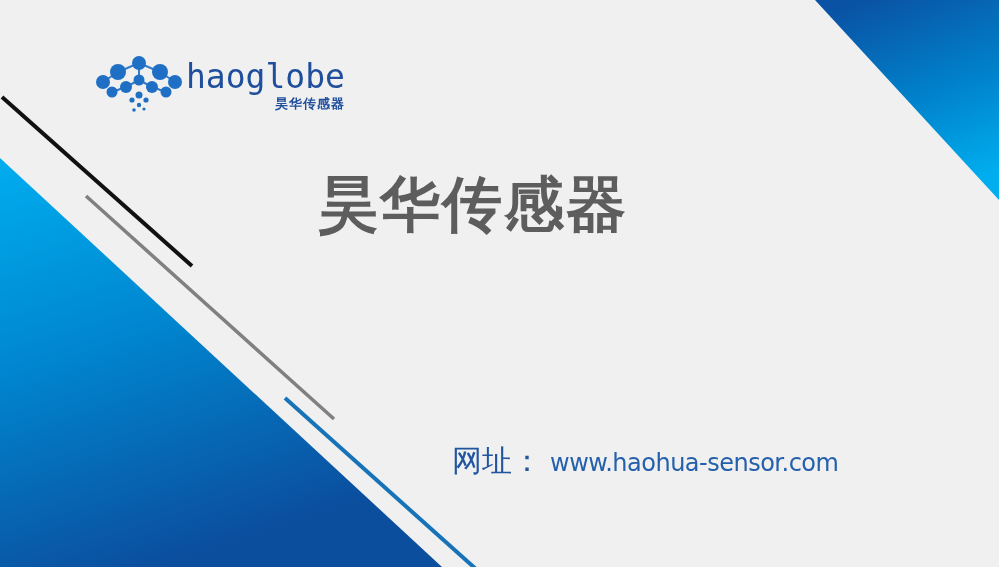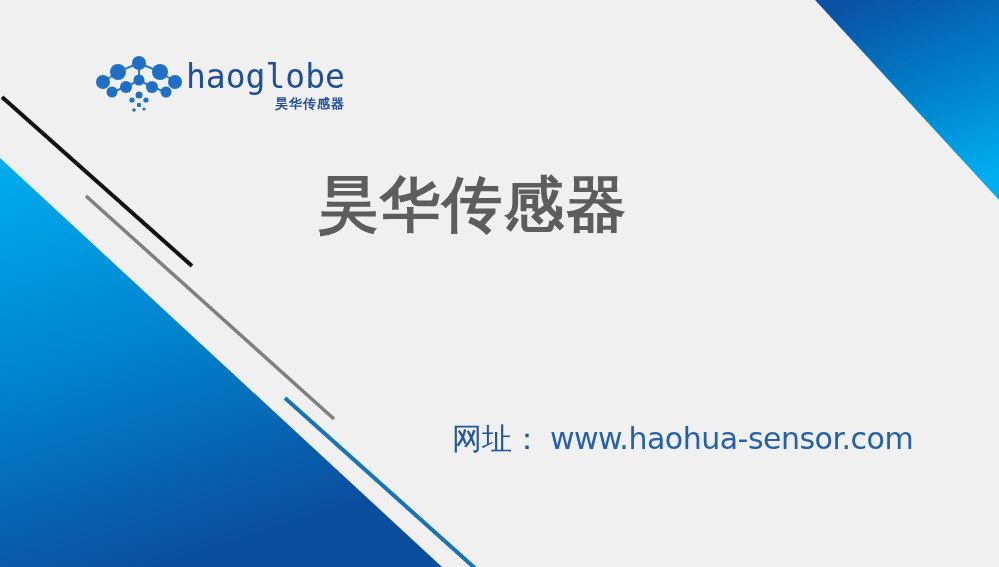--- a/index.html
+++ b/index.html
@@ -82,35 +82,35 @@
     letter-spacing: 2px;
     white-space: nowrap;
   }
   .title-line-1 { padding-left: 318px; }
   .title-line-2 { padding-left: 448px; }
 
   
   .url-line {
     position: absolute;
     left: 452px;
-    top: 418px;
+    top: 440px;
     display: flex;
     align-items: baseline;
     white-space: nowrap;
   }
   .url-label {
     font-family: "DejaVu Sans", sans-serif;
     font-size: 30px;
     line-height: 42px;
     color: #21559e;
     letter-spacing: 0px;
   }
   .url-value {
     font-family: "DejaVu Sans", sans-serif;
-    font-size: 30px;
+    font-size: 24px;
     line-height: 42px;
     color: #2460ab;
     margin-left: 8px;
     letter-spacing: -0.5px;
   }
 </style>
 </head>
 <body>
 
 <div class="slide">

